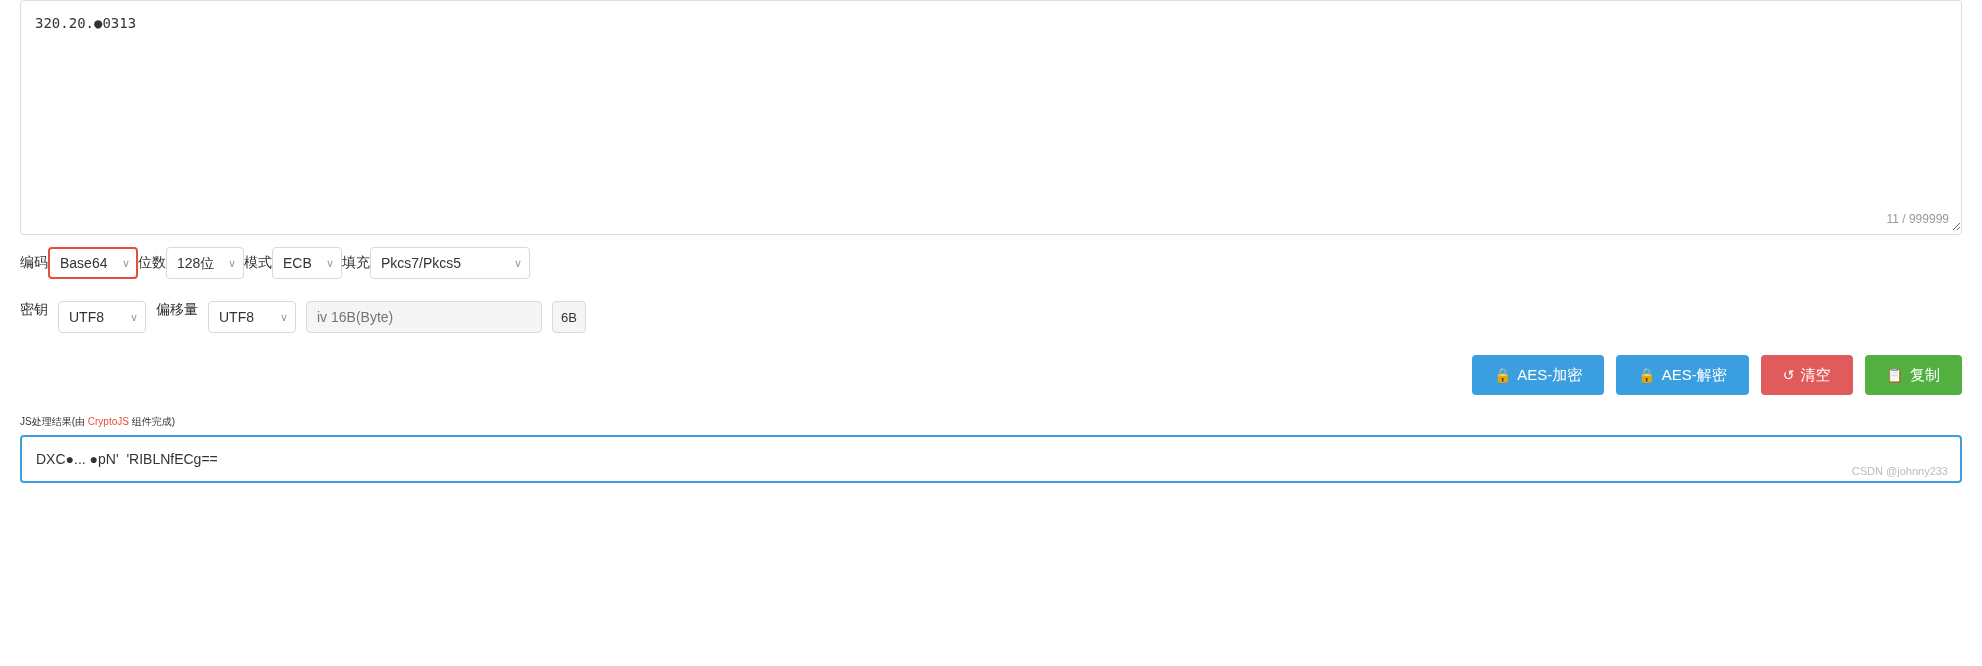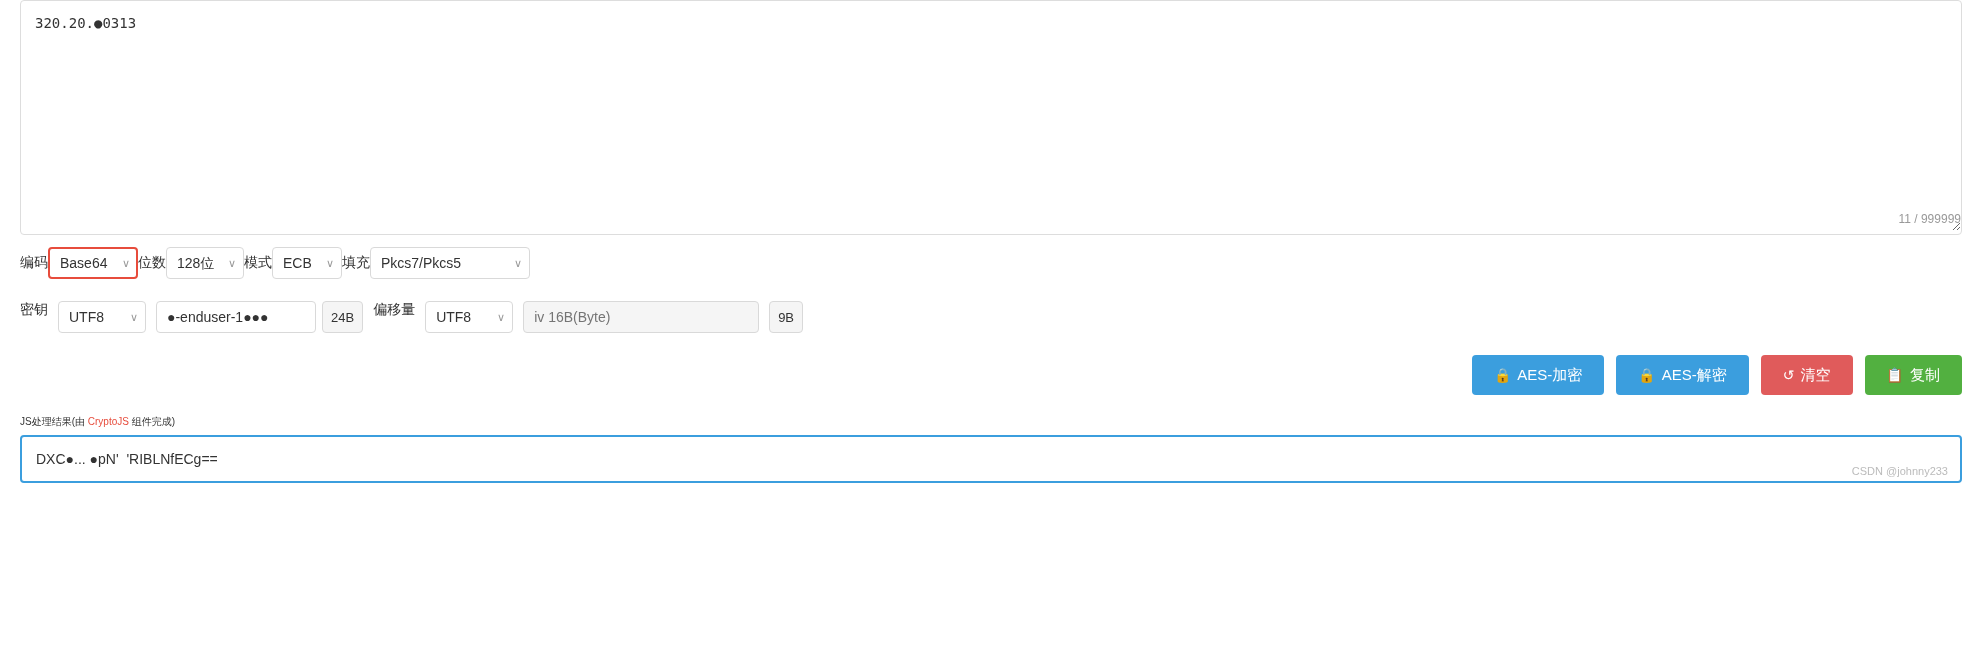--- a/index.html
+++ b/index.html
@@ -26,21 +26,21 @@
       padding: 12px 14px;
       font-size: 14px;
       color: #333;
       font-family: inherit;
       background: transparent;
     }
 
     .char-count {
       position: absolute;
       bottom: 8px;
-      right: 0;
+      right: 12px;
       color: #999;
       font-size: 12px;
     }
 
     
     .controls-row {
       display: flex;
       align-items: center;
       gap: 0;
       padding: 12px 0;
@@ -317,37 +317,33 @@
     <span class="control-label">密钥</span>
 
     <div class="select-wrapper">
       <select class="select-control">
         <option>UTF8</option>
         <option>Hex</option>
         <option>Base64</option>
       </select>
     </div>
 
-    <div class="key-input-wrapper">
-      <input type="text" class="key-input" value="●-enduser-1●●●" style="">
-      <span class="key-size-badge">24B</span>
-    </div>
 
     <span class="control-label">偏移量</span>
 
     <div class="select-wrapper">
       <select class="select-control">
         <option>UTF8</option>
         <option>Hex</option>
         <option>Base64</option>
       </select>
     </div>
 
     <input type="text" class="iv-input" placeholder="iv 16B(Byte)" style="">
-    <span class="offset-size-badge">9B</span>
+    <span class="offset-size-badge">6B</span>
 
   </div>
 
   <div class="buttons-row">
 
     <button class="btn btn-blue">
       <span class="btn-icon">🔒</span>
       <span>AES-加密</span>
     </button>
 

